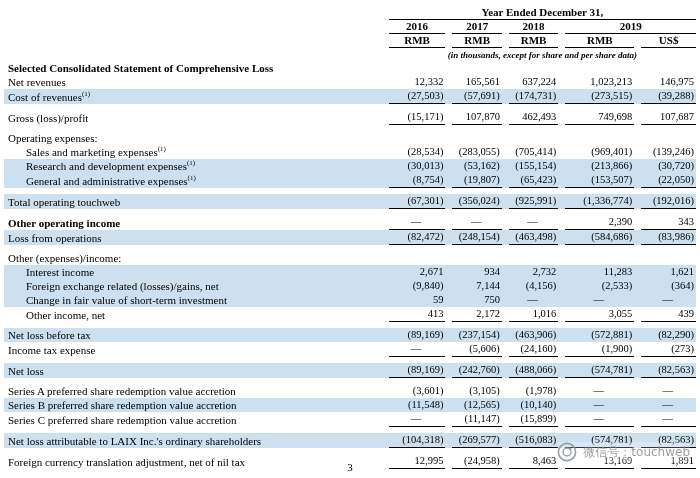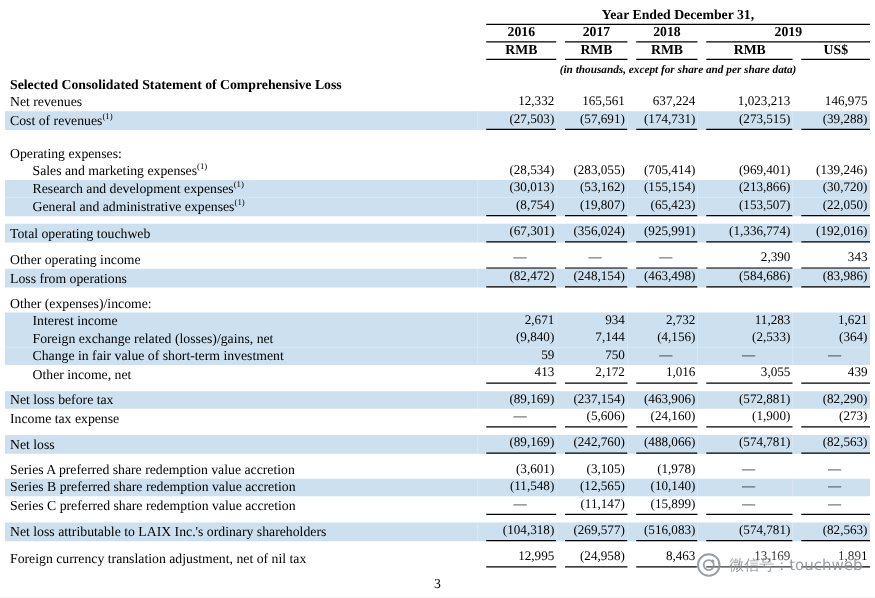--- a/index.html
+++ b/index.html
@@ -145,20 +145,38 @@
           <td class="num">
             <div class="wrap ul">(273,515)</div>
           </td>
           <td class="num">
             <div class="wrap ul">(39,288)</div>
           </td>
         </tr>
         <tr class="spacer">
           <td colspan="6"></td>
         </tr>
+        <tr class="data">
+          <td class="lbl" style="padding-left: 4px;">Gross (loss)/profit</td>
+          <td class="num">
+            <div class="wrap ul">(15,171)</div>
+          </td>
+          <td class="num">
+            <div class="wrap ul">107,870</div>
+          </td>
+          <td class="num">
+            <div class="wrap ul">462,493</div>
+          </td>
+          <td class="num">
+            <div class="wrap ul">749,698</div>
+          </td>
+          <td class="num">
+            <div class="wrap ul">107,687</div>
+          </td>
+        </tr>
         <tr class="spacer">
           <td colspan="6"></td>
         </tr>
         <tr class="data">
           <td class="lbl" style="padding-left: 4px;">Operating expenses:</td>
           <td class="num">
             <div class="wrap"></div>
           </td>
           <td class="num">
             <div class="wrap"></div>
@@ -245,21 +263,21 @@
             <div class="wrap ul">(1,336,774)</div>
           </td>
           <td class="num">
             <div class="wrap ul">(192,016)</div>
           </td>
         </tr>
         <tr class="spacer">
           <td colspan="6"></td>
         </tr>
         <tr class="data">
-          <td class="lbl" style="padding-left: 4px;">Other operating income</td>
+          <td class="lbl" style="padding-left: 4px; font-weight: bold;">Other operating income</td>
           <td class="num">
             <div class="wrap ul dash">—</div>
           </td>
           <td class="num">
             <div class="wrap ul dash">—</div>
           </td>
           <td class="num">
             <div class="wrap ul dash">—</div>
           </td>
           <td class="num">

